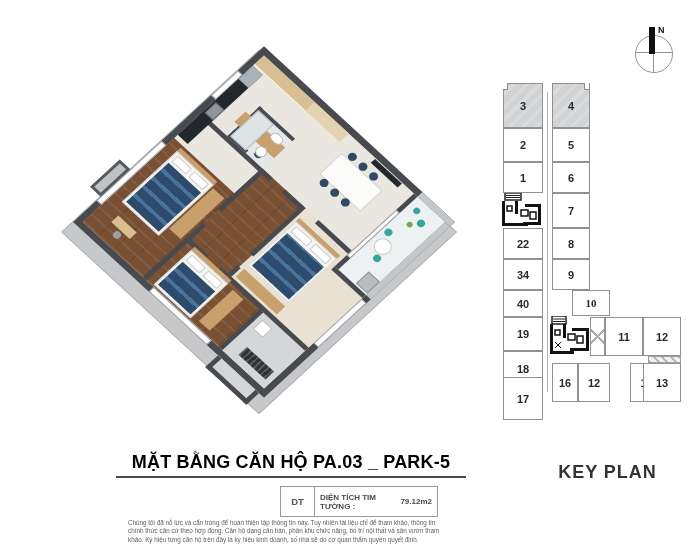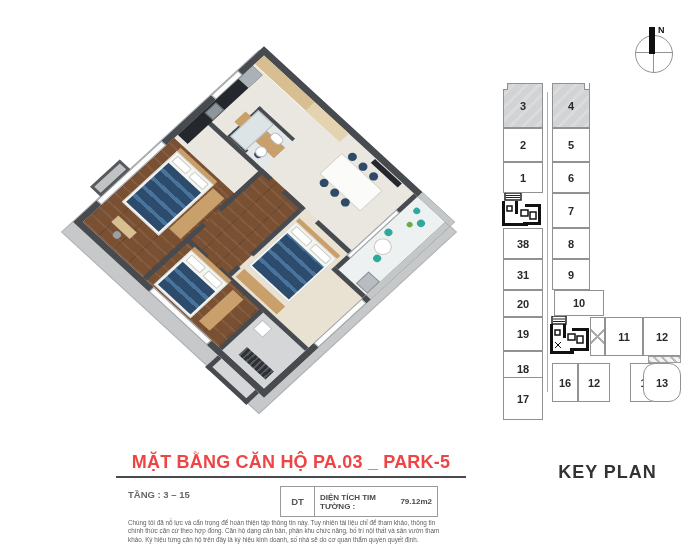--- a/index.html
+++ b/index.html
@@ -65,21 +65,21 @@
   
   .compass-circle{left:635px;top:35px;width:36px;height:36px;border:1px solid #8f9498;border-radius:50%;}
   .compass-hline{left:635px;top:52px;width:38px;height:1px;background:#8f9498;}
   .compass-vline{left:653px;top:35px;width:1px;height:37px;background:#8f9498;}
   .compass-needle{left:649px;top:27px;width:6px;height:27px;background:#101010;}
   .compass-n{left:658px;top:25px;font-size:9px;font-weight:bold;color:#111;}
 
   
   .main-title{
     left:116px;top:452px;width:350px;text-align:center;
-    font-size:18px;font-weight:bold;color:#ef4444;letter-spacing:0.2px;
+    font-size:18px;font-weight:bold;color:#000000;letter-spacing:0.2px;
     border-bottom:2px solid #4a4a4a;padding-bottom:3px;
   }
   .proj-info{left:128px;top:489px;font-size:9.5px;font-weight:600;color:#666;line-height:1.35;}
   .dt-table{left:280px;top:486px;width:158px;height:31px;border:1px solid #9a9a9a;display:flex;box-sizing:border-box;}
   .dt-code{width:33px;border-right:1px solid #9a9a9a;display:flex;align-items:center;justify-content:center;
     font-size:9.5px;font-weight:bold;color:#555;}
   .dt-rows{flex:1;display:flex;flex-direction:column;}
   .dt-row{flex:1;display:flex;align-items:center;padding:0 5px;font-size:8px;font-weight:bold;color:#4a4a4a;}
   .dt-row + .dt-row{border-top:1px solid #9a9a9a;}
   .dt-val{margin-left:auto;}
@@ -216,35 +216,35 @@
       <rect x="14" y="8" width="3" height="13" fill="#111"></rect>
       <rect x="24" y="11" width="15" height="3" fill="#111"></rect>
       <rect x="37" y="11" width="3" height="20" fill="#111"></rect>
       <rect x="22" y="29" width="18" height="3" fill="#111"></rect>
       <rect x="6" y="13" width="5" height="5" fill="none" stroke="#111" stroke-width="1.5"></rect>
       <rect x="20" y="17" width="7" height="6" fill="none" stroke="#111" stroke-width="1.5"></rect>
       <rect x="29" y="19" width="6" height="7" fill="none" stroke="#111" stroke-width="1.5"></rect>
     </svg>
   </div>
 
-  <div class="kp-box" style="left:503px;top:228px;width:40px;height:31px;">38</div>
-  <div class="kp-box" style="left:503px;top:259px;width:40px;height:31px;">31</div>
-  <div class="kp-box" style="left:503px;top:290px;width:40px;height:27px;">20</div>
+  <div class="kp-box" style="left:503px;top:228px;width:40px;height:31px;">22</div>
+  <div class="kp-box" style="left:503px;top:259px;width:40px;height:31px;">34</div>
+  <div class="kp-box" style="left:503px;top:290px;width:40px;height:27px;">40</div>
   <div class="kp-box" style="left:503px;top:317px;width:40px;height:34px;">19</div>
   <div class="kp-box" style="left:503px;top:351px;width:40px;height:36px;">18</div>
   <div class="kp-box" style="left:503px;top:377px;width:40px;height:43px;">17</div>
 
   <div class="kp-box kp-shaded" style="left:552px;top:83px;width:38px;height:45px;">4</div>
   <div class="kp-notch" style="left:584px;top:83px;width:5px;height:7px;border-left:1px solid #8f9193;border-bottom:1px solid #8f9193;"></div>
   <div class="kp-box" style="left:552px;top:128px;width:38px;height:34px;">5</div>
   <div class="kp-box" style="left:552px;top:162px;width:38px;height:31px;">6</div>
   <div class="kp-box" style="left:552px;top:193px;width:38px;height:35px;">7</div>
   <div class="kp-box" style="left:552px;top:228px;width:38px;height:31px;">8</div>
   <div class="kp-box" style="left:552px;top:259px;width:38px;height:31px;">9</div>
-  <div class="kp-box" style="left:554px;top:290px;width:50px;height:26px;">10</div>
+  <div class="kp-box" style="left:572px;top:290px;width:38px;height:26px;font-family:Liberation Serif, serif;">10</div>
 
   <div class="kp-core" style="left:550px;top:316px;width:42px;height:41px;">
     <svg width="42" height="41" viewBox="0 0 42 41">
       <rect x="2" y="0" width="14" height="8" fill="none" stroke="#222" stroke-width="1.5"></rect>
       <path d="M3 3 L15 3 M3 5.5 L15 5.5" stroke="#222" stroke-width="1"></path>
       <rect x="0" y="8" width="3" height="30" fill="#111"></rect>
       <rect x="0" y="35" width="24" height="3" fill="#111"></rect>
       <rect x="13" y="8" width="3" height="14" fill="#111"></rect>
       <rect x="22" y="12" width="16" height="3" fill="#111"></rect>
       <rect x="36" y="12" width="3" height="22" fill="#111"></rect>
@@ -257,27 +257,26 @@
   </div>
 
   <div class="kp-hatchx" style="left:590px;top:317px;width:15px;height:39px;"></div>
   <div class="kp-box" style="left:605px;top:317px;width:38px;height:39px;">11</div>
   <div class="kp-box" style="left:643px;top:317px;width:38px;height:39px;">12</div>
   <div class="kp-strip" style="left:648px;top:356px;width:33px;height:7px;"></div>
 
   <div class="kp-box" style="left:552px;top:363px;width:26px;height:39px;">16</div>
   <div class="kp-box" style="left:578px;top:363px;width:32px;height:39px;">12</div>
   <div class="kp-box" style="left:610px;top:363px;width:33px;height:39px;margin-left:20px;">14</div>
-  <div class="kp-box" style="left:643px;top:363px;width:38px;height:39px;border-radius:12px;">13</div>
+  <div class="kp-box" style="left:643px;top:363px;width:38px;height:39px;">13</div>
 </div>
 
 <div class="abs main-title">MẶT BẰNG CĂN HỘ PA.03 _ PARK-5</div>
 
 <div class="abs proj-info">
-  <div>TẦNG : 3 – 15</div>
 </div>
 
 <div class="abs dt-table">
   <div class="dt-code">DT</div>
   <div class="dt-rows">
     <div class="dt-row">
       <span>DIỆN TÍCH TIM TƯỜNG :</span>
       <span class="dt-val">79.12m2</span>
     </div>
   </div>

